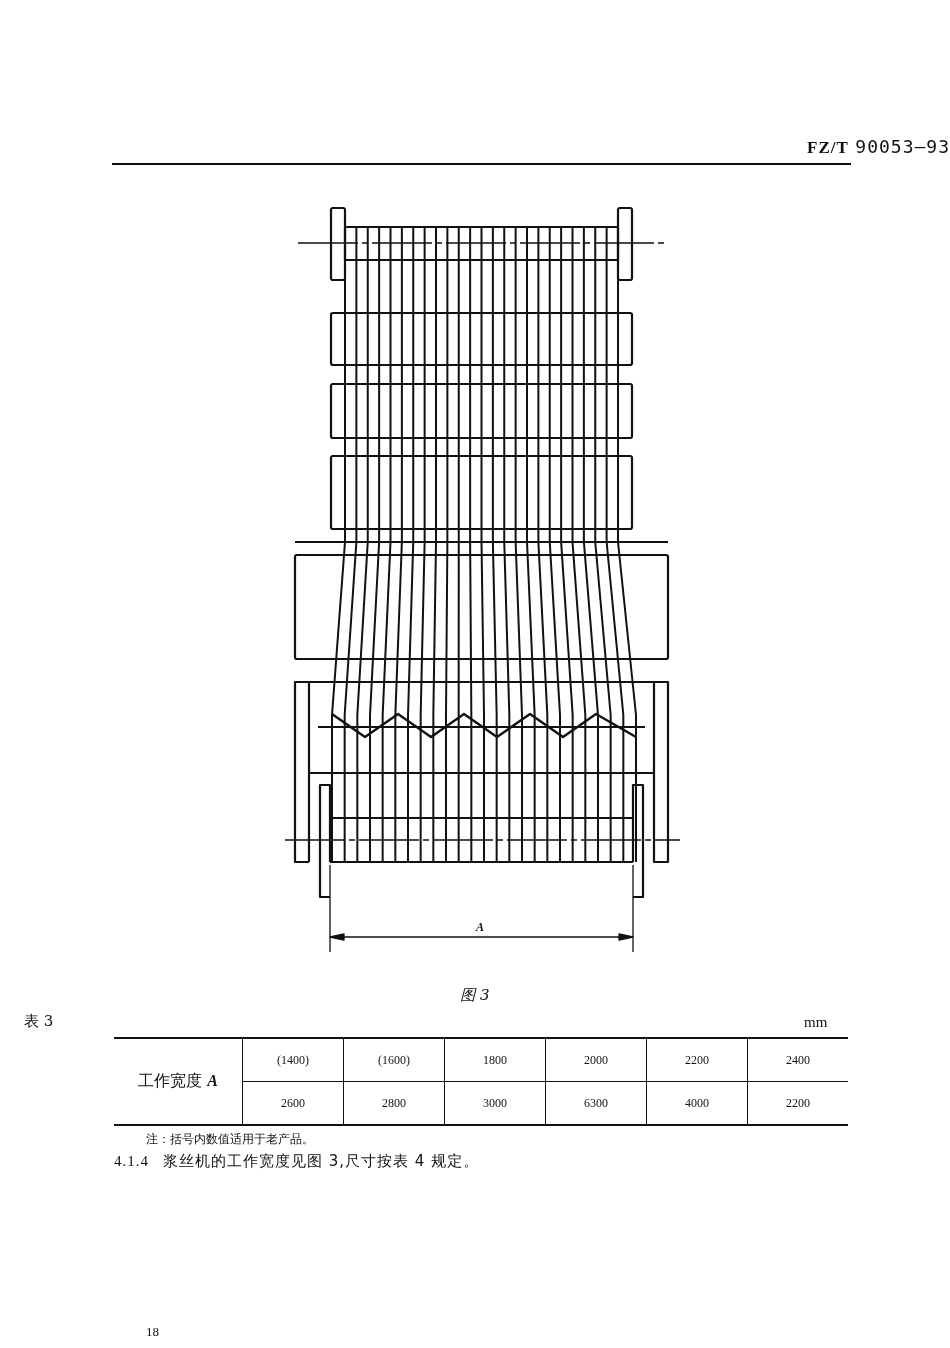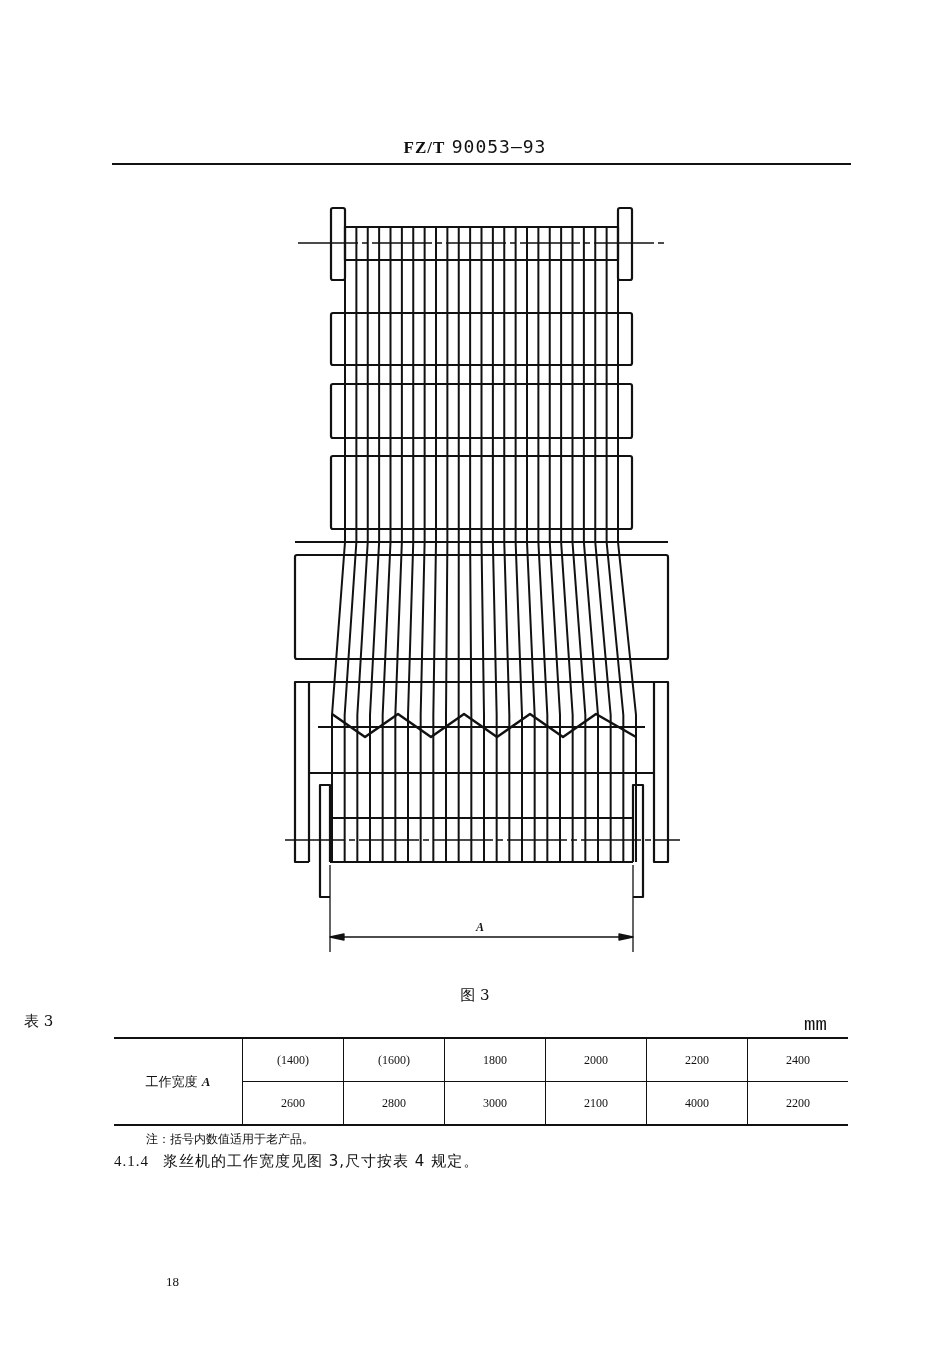--- a/index.html
+++ b/index.html
@@ -1,38 +1,38 @@
 <!DOCTYPE html>
 <html><head>
   <meta charset="utf-8">
   <style>
     html, body { margin:0; padding:0; }
     body { width:950px; height:1348px; background:#ffffff; position:relative; overflow:hidden;
            font-family:"DejaVu Serif", serif; color:#111; }
     .abs { position:absolute; }
-    #std-header { left:0; width:950px; top:136px; text-align:center; font-size:17px; letter-spacing:1px; }
+    #std-header { left:0; width:950px; top:136px; text-align:right; font-size:17px; letter-spacing:1px; }
     #std-header .fz { font-family:"Liberation Serif", serif; font-weight:bold; }
     #std-header .num { font-family:"DejaVu Sans Mono", monospace; font-size:18px; }
     #header-rule { left:112px; top:163px; width:739px; height:2px; background:#111; }
     #figure { left:0; top:0; width:950px; height:980px; }
-    #figure-caption { left:0; width:950px; top:986px; text-align:center; font-size:15px; }
+    #figure-caption { left:0; width:950px; top:986px; text-align:center; font-size:15px;font-style:italic; }
     #table-caption { left:0; width:950px; top:1012px; text-align:left; font-size:15px;margin-left:24px; }
-    #unit-label { left:804px; top:1014px; font-family:Liberation Mono, monospace; font-size:19px; }
+    #unit-label { left:804px; top:1014px; font-family:Liberation Serif, serif; font-size:15px; }
     #spec-table { left:114px; top:1037px; width:734px; border-collapse:collapse;
                   border-top:2px solid #111; border-bottom:2px solid #111; font-size:12px; }
     #spec-table td { border-left:1px solid #111; height:42px; text-align:center;
                      font-family:"Liberation Serif", serif; padding:0; }
     #spec-table tr:first-child td.v { border-bottom:1px solid #111; }
-    #spec-table td.label { border-left:none; width:128px; font-size:13px; font-family:"DejaVu Sans", sans-serif; }
+    #spec-table td.label { border-left:none; width:128px; font-size:16px; font-family:"DejaVu Sans", sans-serif; }
     #spec-table td.label i { font-family:"Liberation Serif", serif; font-weight:bold; }
     #spec-table td.v { width:100px; }
     #note { left:146px; top:1131px; font-size:12px; font-family:Liberation Serif, serif; }
     #clause { left:114px; top:1152px; font-size:15px; font-family:"DejaVu Sans", sans-serif; letter-spacing:1px; }
     #clause .cnum { font-family:Liberation Serif, serif; margin-right:14px; }
-    #page-number { left:146px; top:1274px; font-size:13px; font-family:"Liberation Serif", serif;margin-left:20px; }
+    #page-number { left:146px; top:1324px; font-size:13px; font-family:"Liberation Serif", serif; }
   </style>
 </head>
 <body>
 
 <div id="std-header" class="abs">
   <span class="fz">FZ/T</span>
   <span class="num">90053—93</span>
 </div>
 <div id="header-rule" class="abs"></div>
 
@@ -121,21 +121,21 @@
     <td class="v">(1600)</td>
     <td class="v">1800</td>
     <td class="v">2000</td>
     <td class="v">2200</td>
     <td class="v">2400</td>
   </tr>
   <tr>
     <td class="v">2600</td>
     <td class="v">2800</td>
     <td class="v">3000</td>
-    <td class="v">2100</td>
+    <td class="v">6300</td>
     <td class="v">4000</td>
     <td class="v">2200</td>
   </tr>
 </tbody>
   </table>
 
 <div id="note" class="abs">注：括号内数值适用于老产品。</div>
 <div id="clause" class="abs">
   <span class="cnum">4.1.4</span><span>浆丝机的工作宽度见图 3,尺寸按表 4 规定。</span>
 </div>

